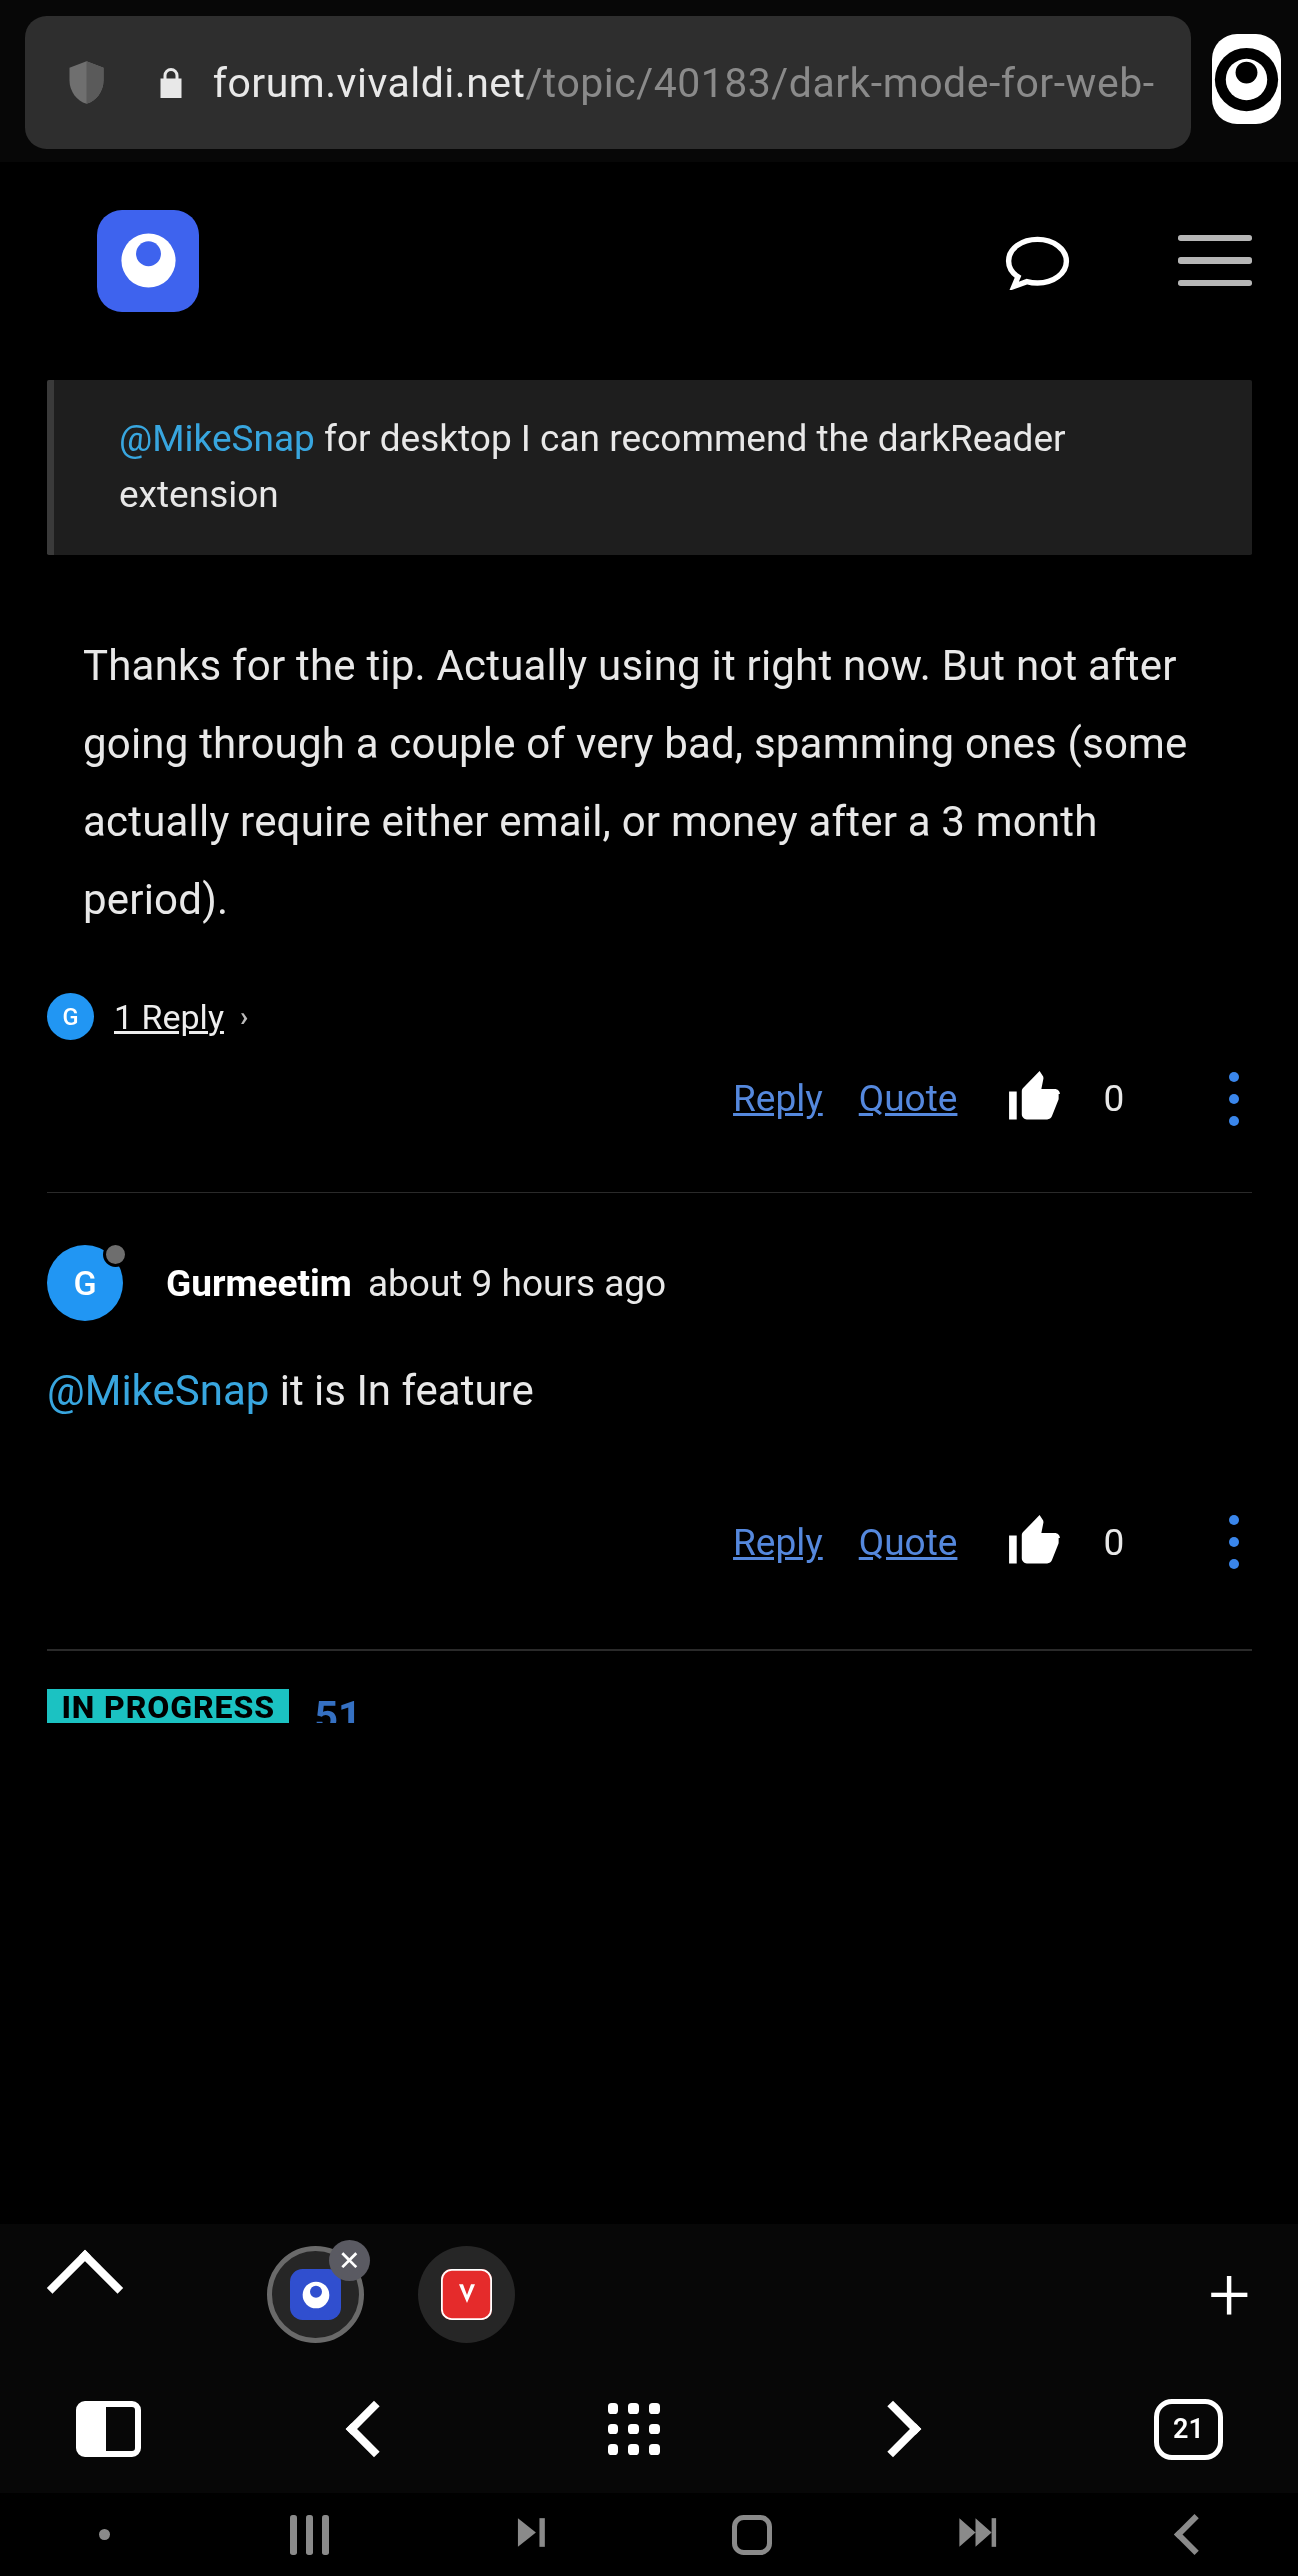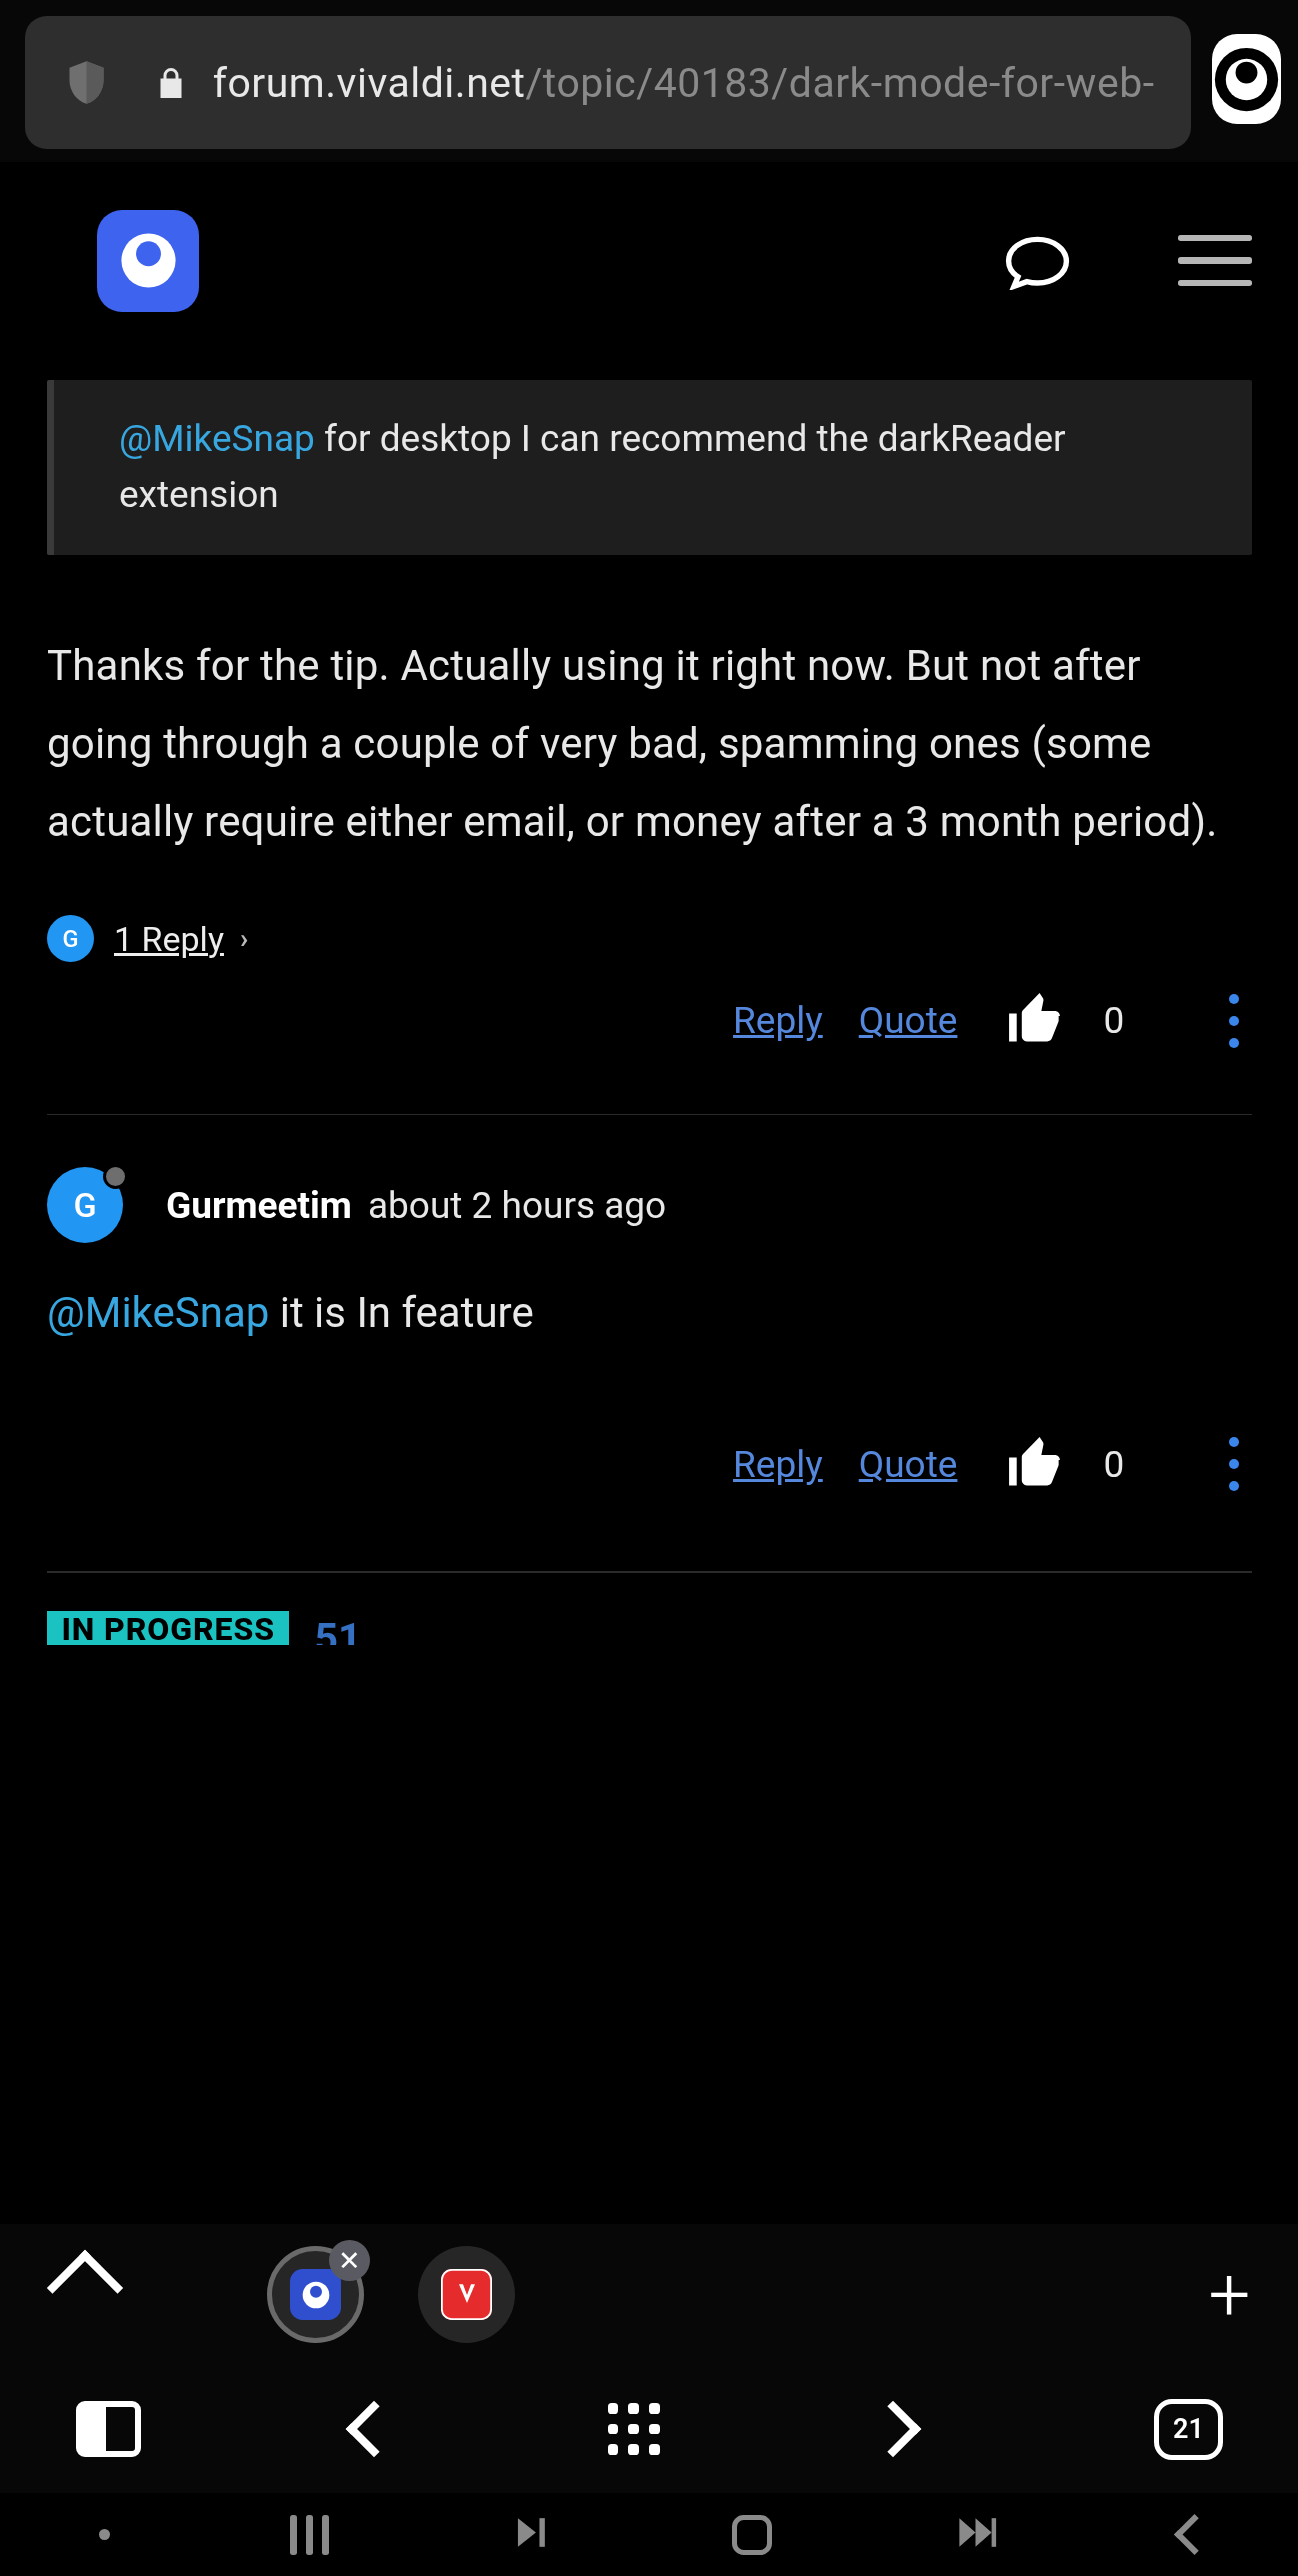--- a/index.html
+++ b/index.html
@@ -27,21 +27,21 @@
   .hamburger span { height:6.3px; background:#b6b6b6; border-radius:2.7px; }
 
   
   .content { padding:79px 47px 0 47px; }
 
   .quote-block { background:#1e1e1e; border-left:7.2px solid #3a3a3a; padding:31px 54px 32px 65px; border-radius:1.8px; }
   .quote-block .text { font-size:37px; line-height:56px; }
   .mention { color:#38a6df; }
   .mention-large { color:#38a6df; font-size:42px; }
 
-  .post-body { margin-top:72px; font-size:42px; line-height:78px; color:#e8e8e8; letter-spacing:0.2px; }
+  .post-body { margin-top:72px; font-size:42px; line-height:78px; color:#e8e8e8; letter-spacing:0.2px;margin-left:36px; }
 
   .reply-row { margin-top:54px; display:flex; align-items:center; }
   .small-avatar { width:47px; height:47px; background:#2196f3; border-radius:23.5px; display:flex; align-items:center; justify-content:center; color:#fff; font-size:23.5px; font-weight:500; margin-right:20px; }
   .reply-count { font-size:34px; color:#eee; text-decoration:underline; }
   .reply-chevron { margin-left:16px; font-size:27px; color:#bbbaba; font-weight:bold; }
 
   .action-row { margin-top:23.5px; display:flex; align-items:center; justify-content:flex-end; height:70px; }
   .act-link { color:#5588dd; font-size:37px; text-decoration:underline; margin-right:36px; }
   .thumb { margin:0 36px 0 9px; }
   .thumb svg { width:65px; height:61px; }
@@ -185,21 +185,21 @@
   </div>
 
   <div class="divider"></div>
 
   <div class="post2-header">
     <div class="med-avatar-wrap">
       <div class="med-avatar">G</div>
       <div class="presence"></div>
     </div>
     <span class="username">Gurmeetim</span>
-    <span class="timestamp">about 2 hours ago</span>
+    <span class="timestamp">about 9 hours ago</span>
   </div>
 
   <div class="post2-body">
     <span class="mention-large">@MikeSnap</span><span> it is In feature</span>
   </div>
 
   <div class="action-row" style="margin-top:85px;">
     <span class="act-link">Reply</span>
     <span class="act-link">Quote</span>
     <span class="thumb">

